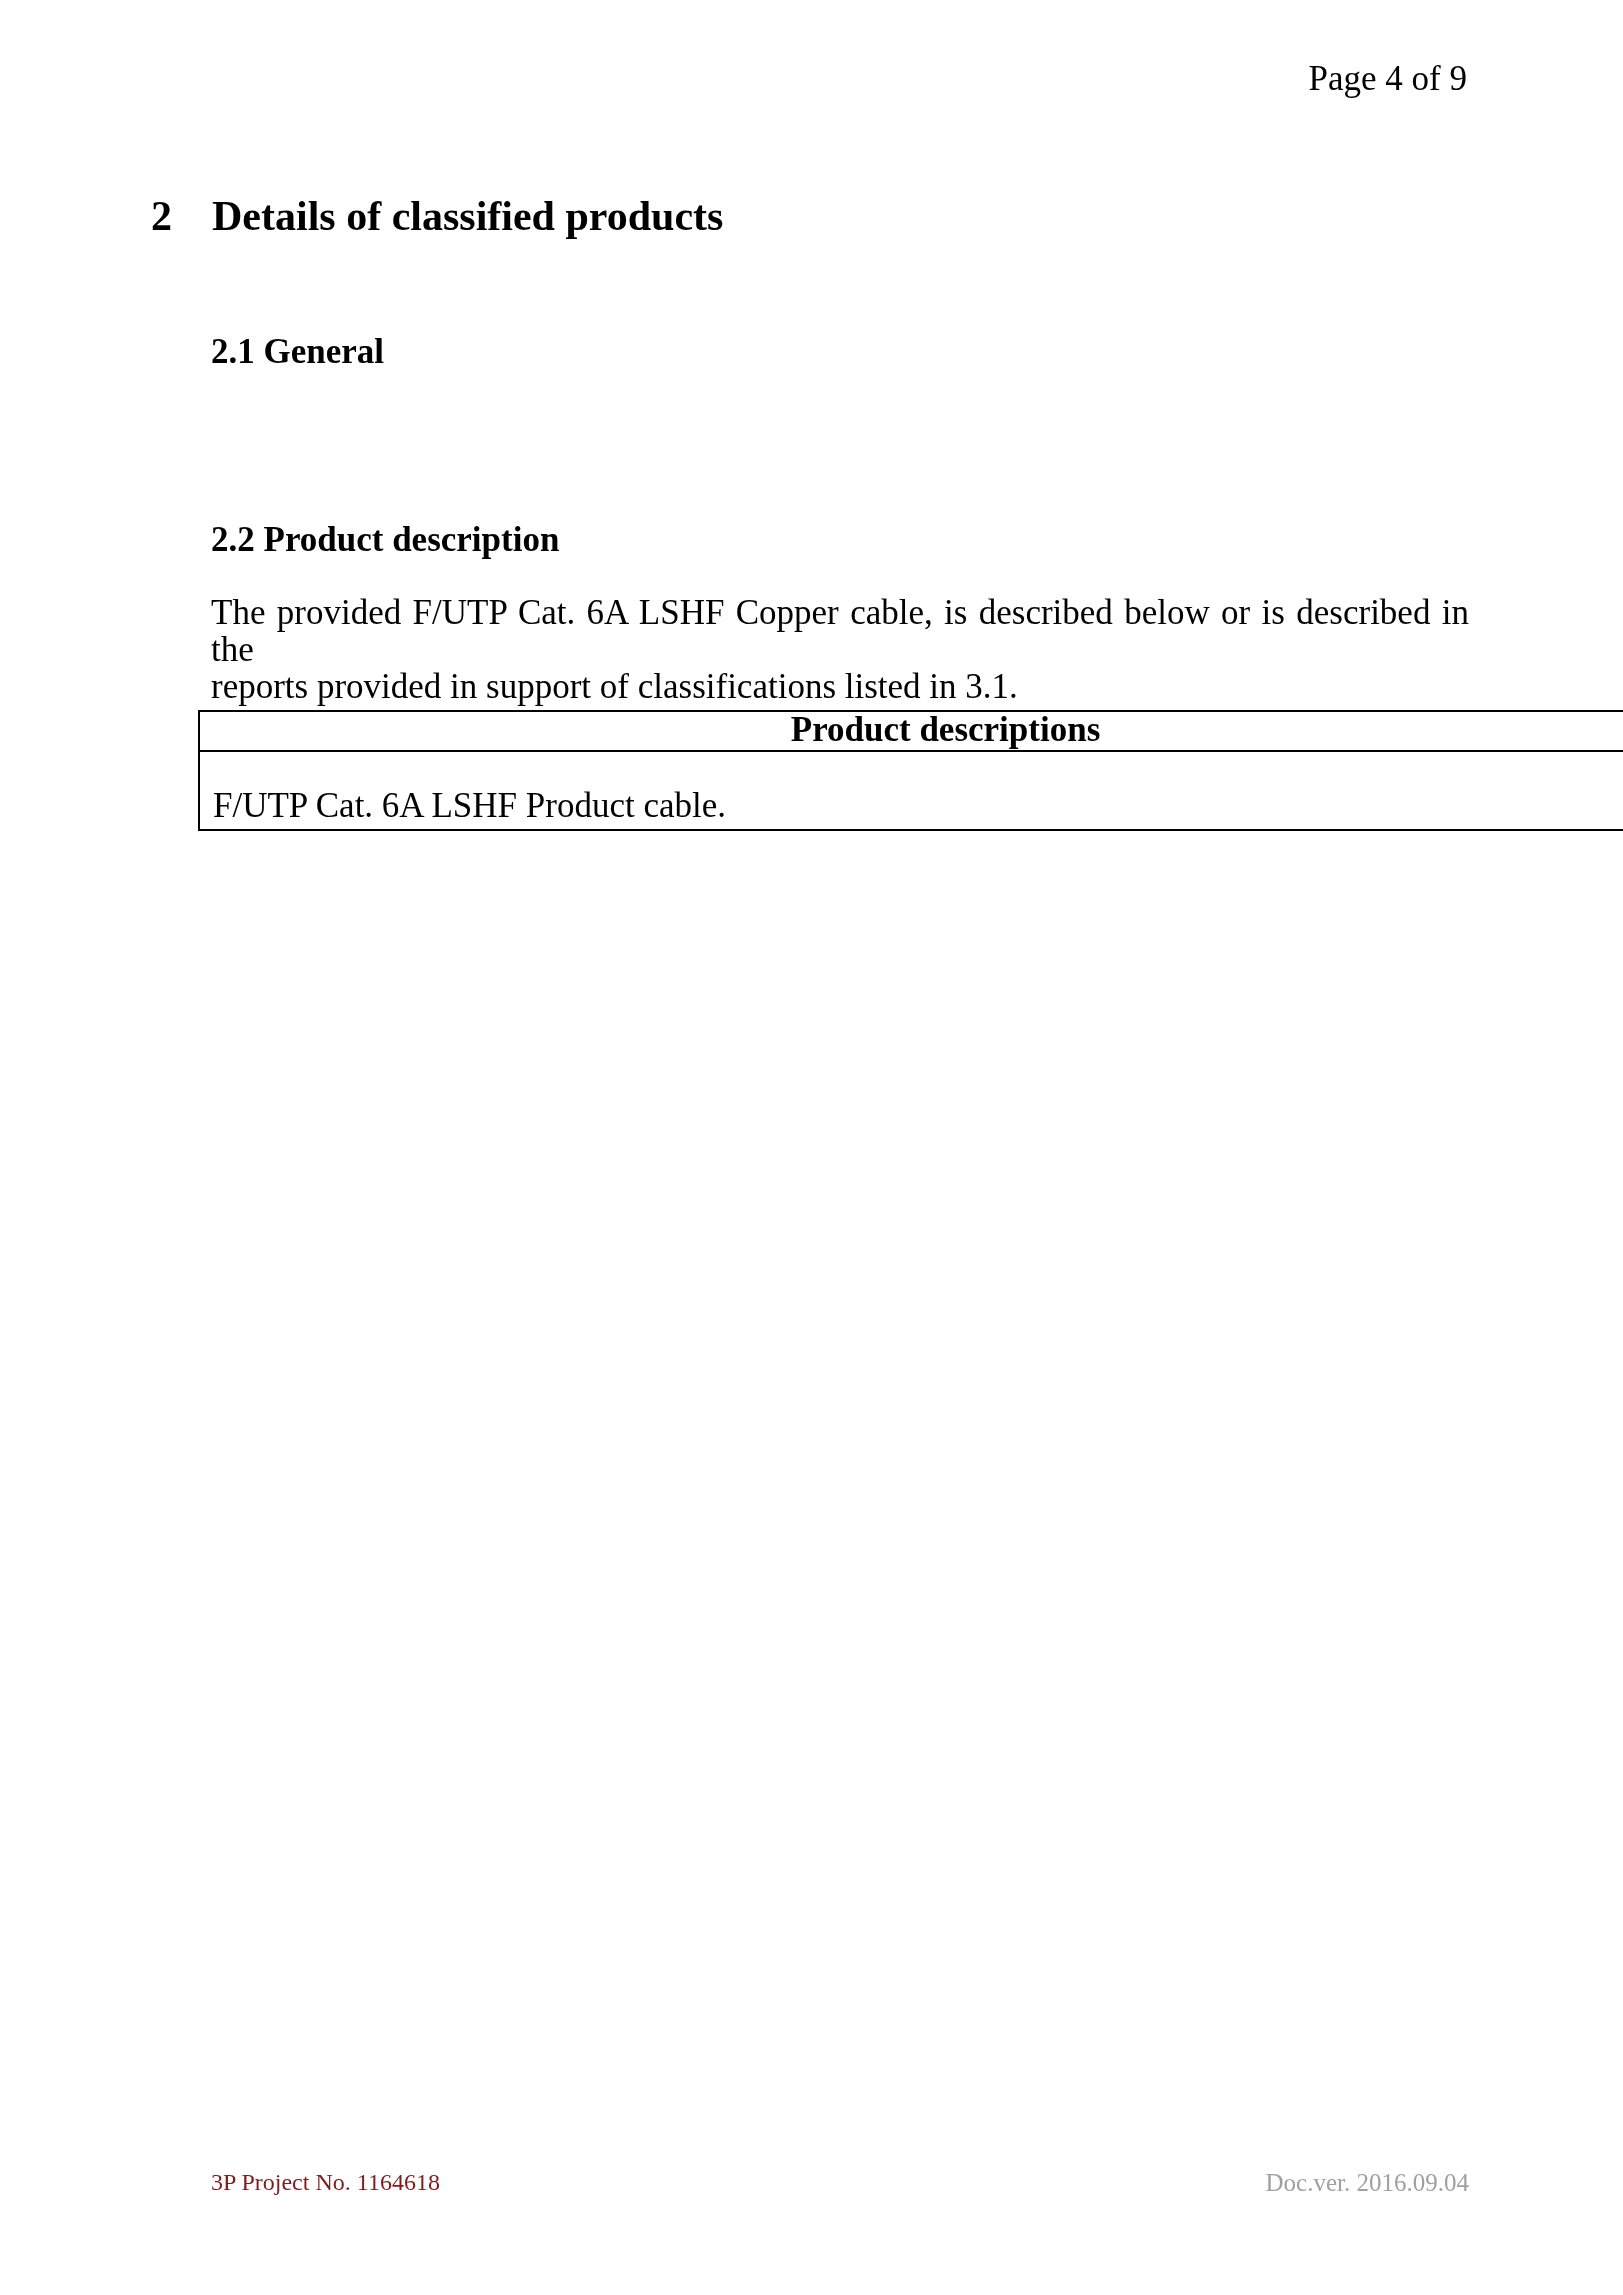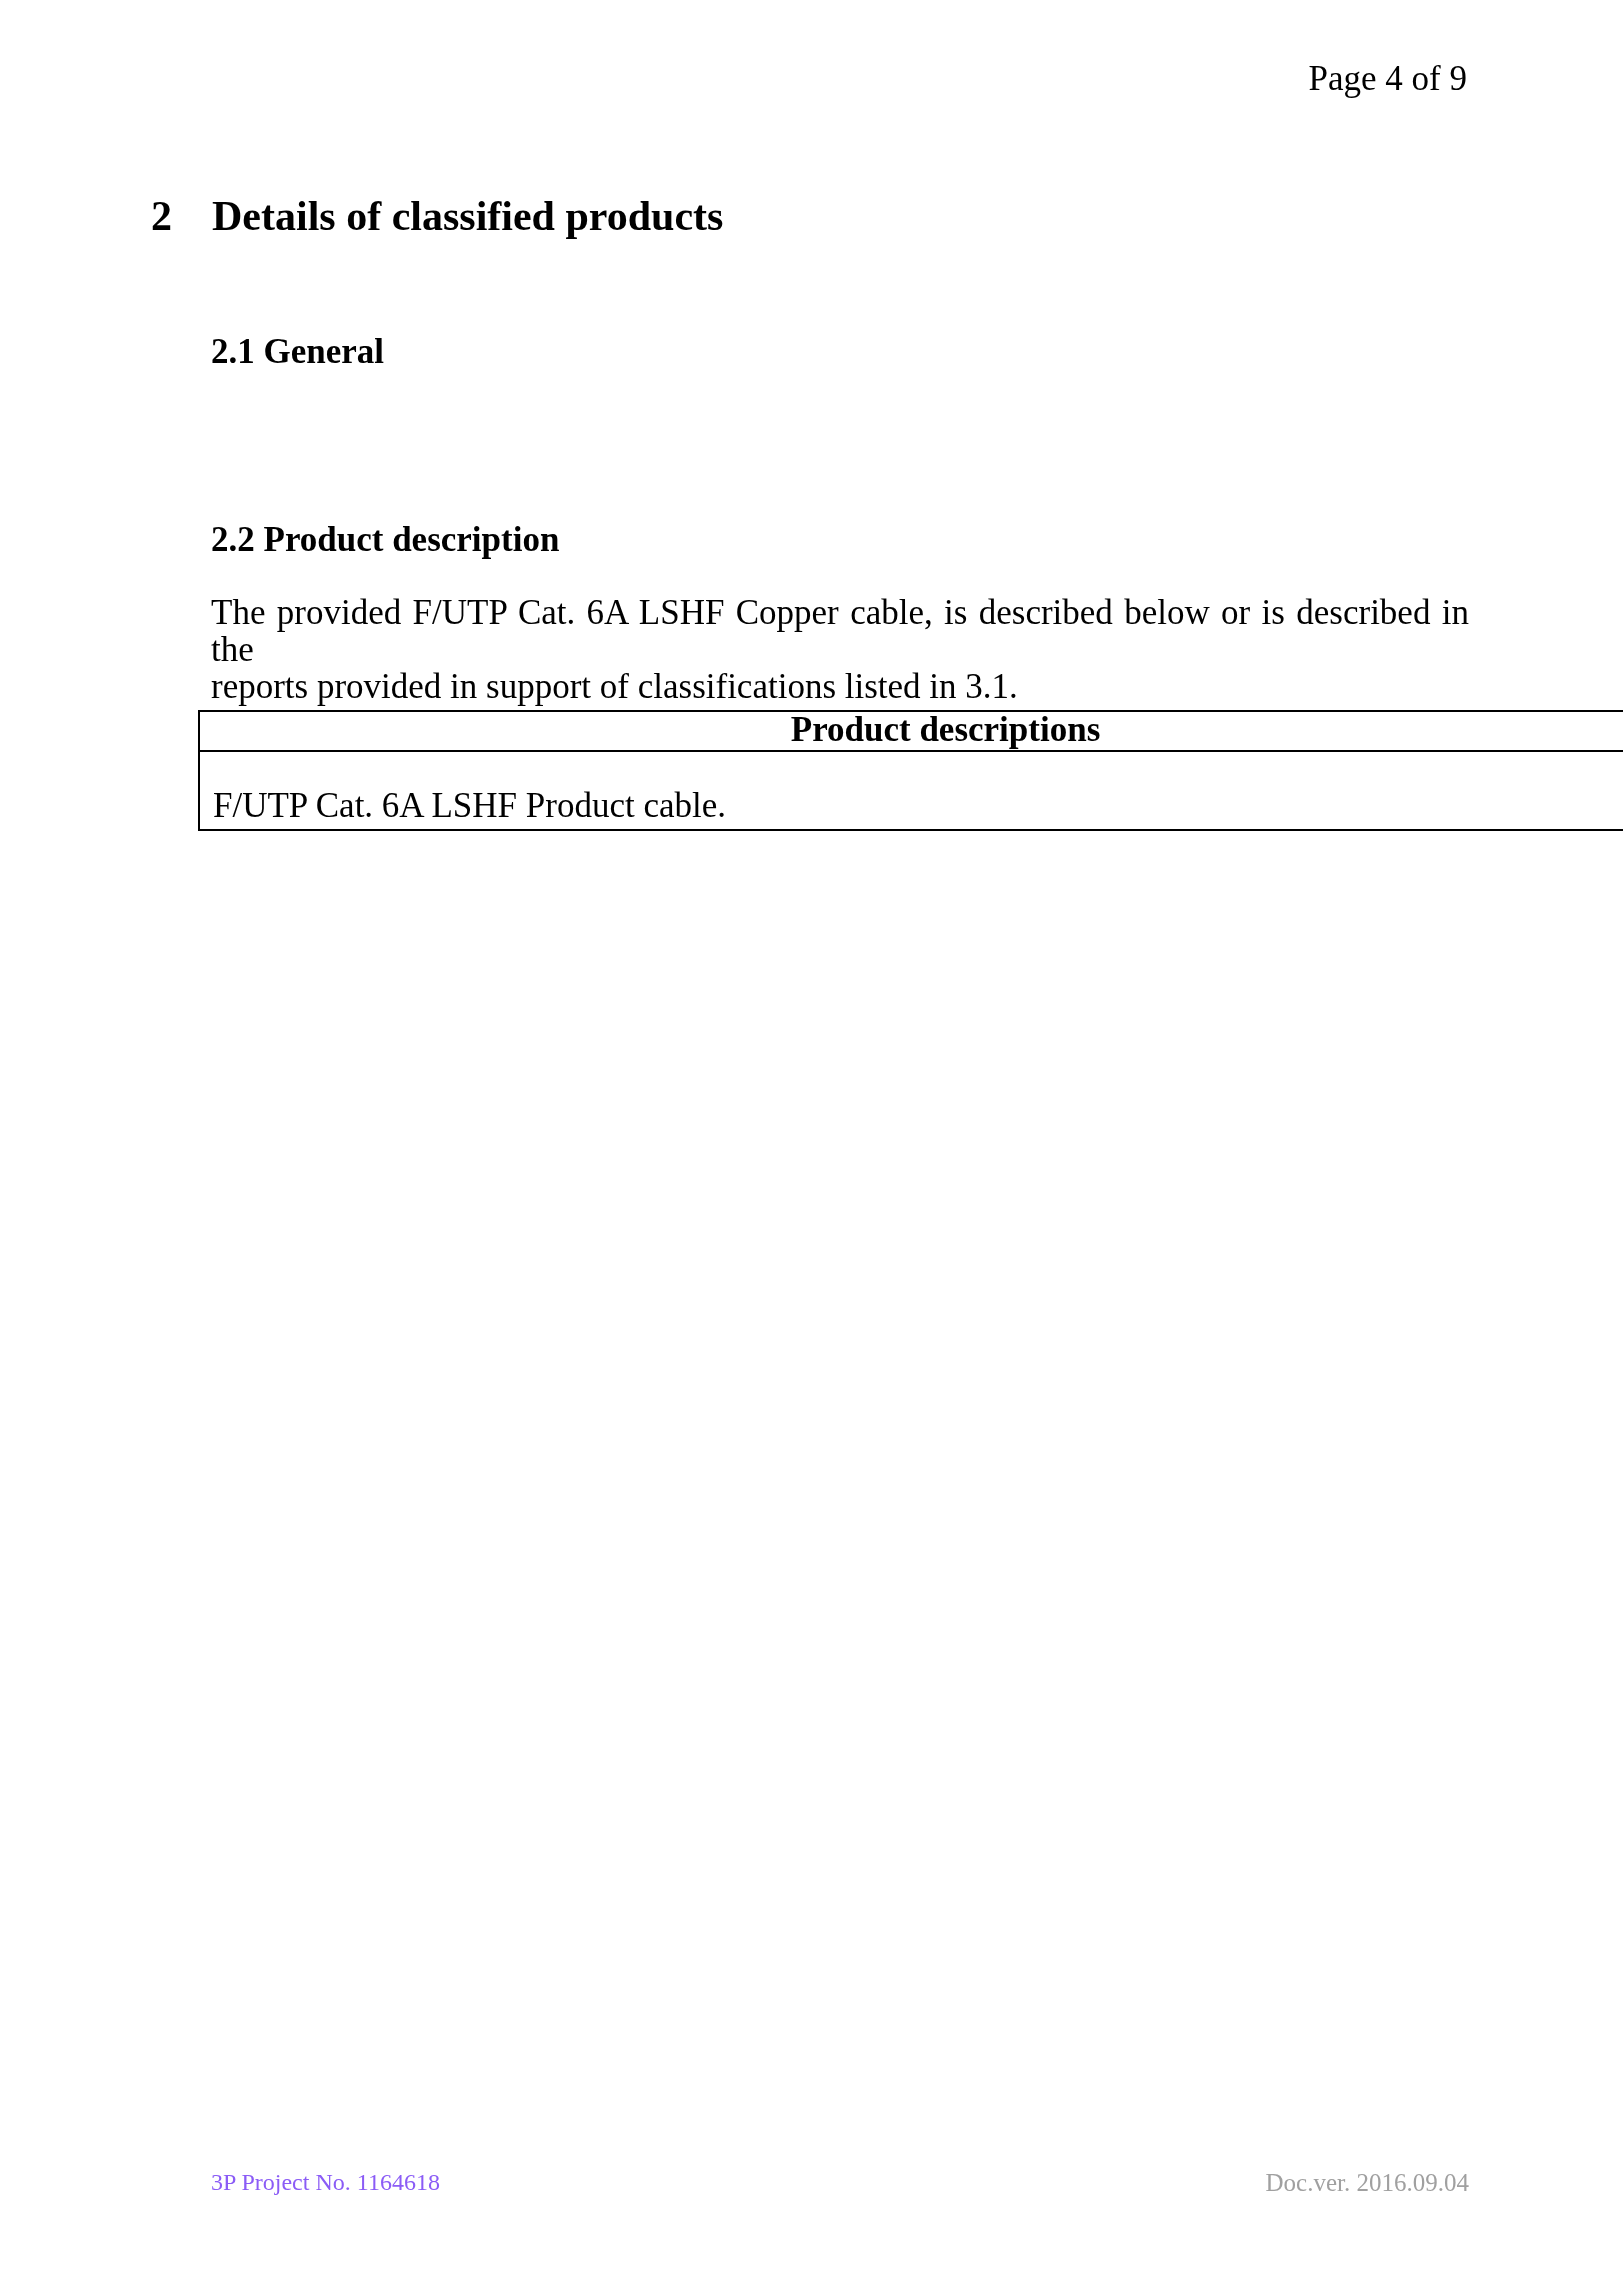--- a/index.html
+++ b/index.html
@@ -87,21 +87,21 @@
     line-height: 33px;
     padding: 37px 13px 7.2px 13px;
     vertical-align: bottom;
   }
   .footer-left {
     position: absolute;
     top: 2169px;
     left: 211px;
     font-size: 24px;
     line-height: 1.1;
-    color: #8b5cf6;
+    color: #7f1d1d;
     white-space: nowrap;
   }
   .footer-right {
     position: absolute;
     top: 2169px;
     right: 154px;
     font-size: 25px;
     line-height: 1.1;
     color: #a0a0a0;
     white-space: nowrap;

